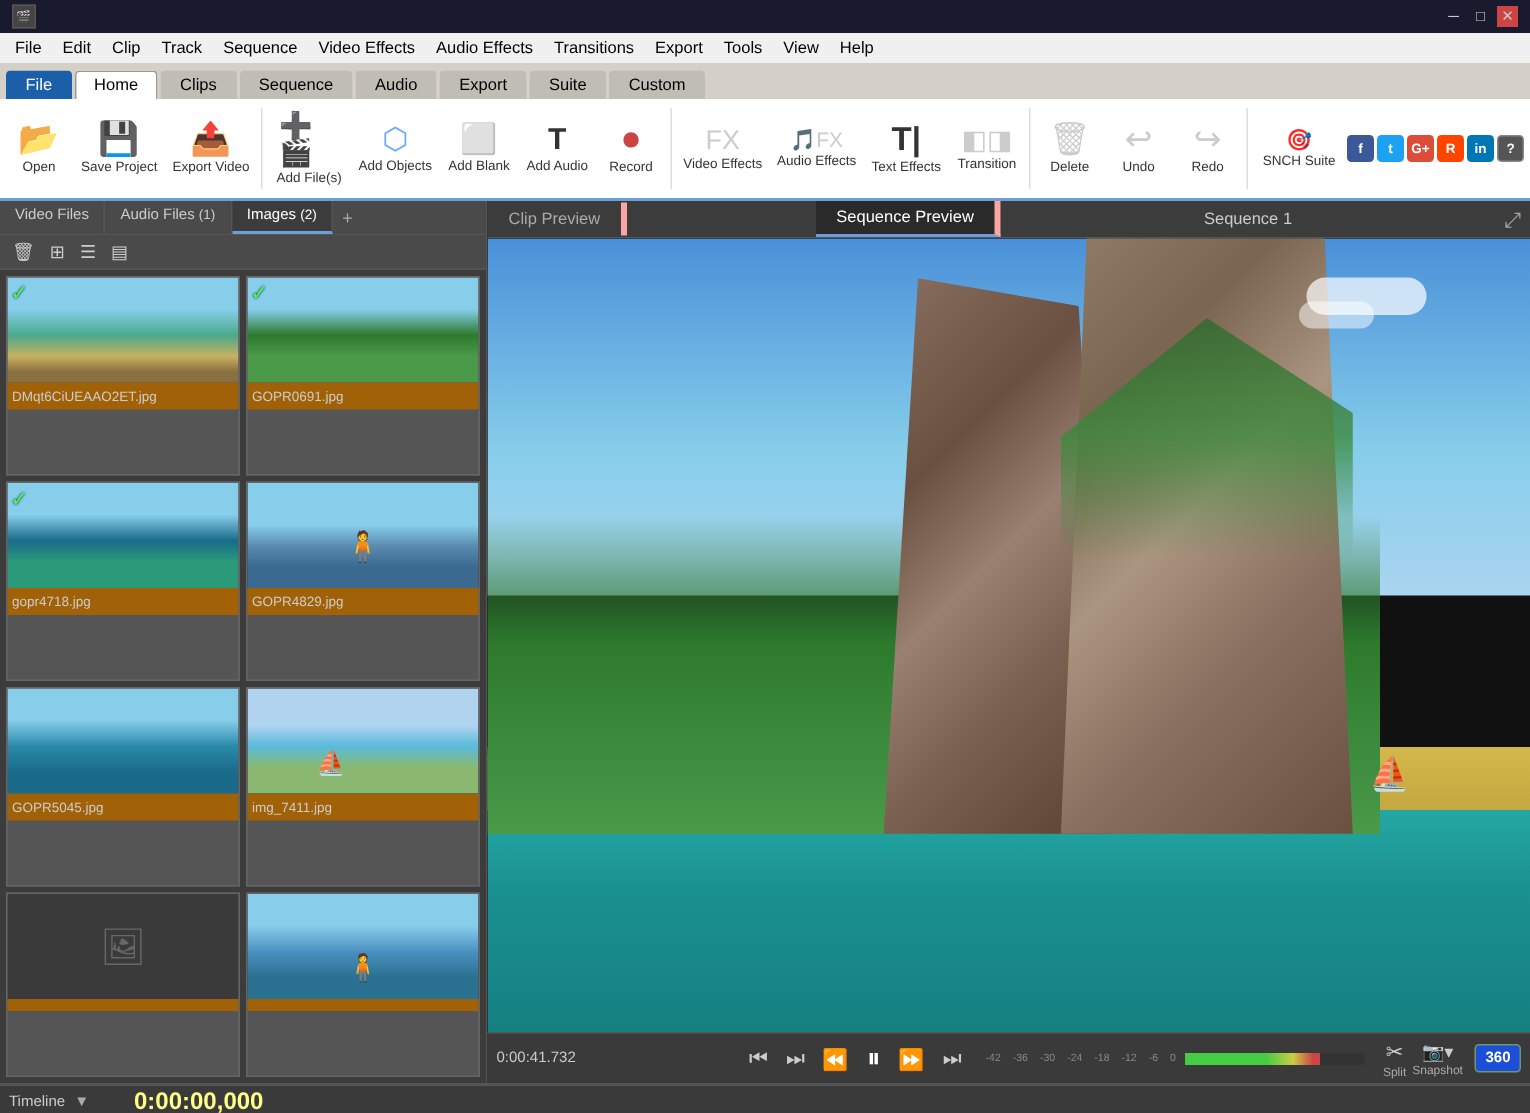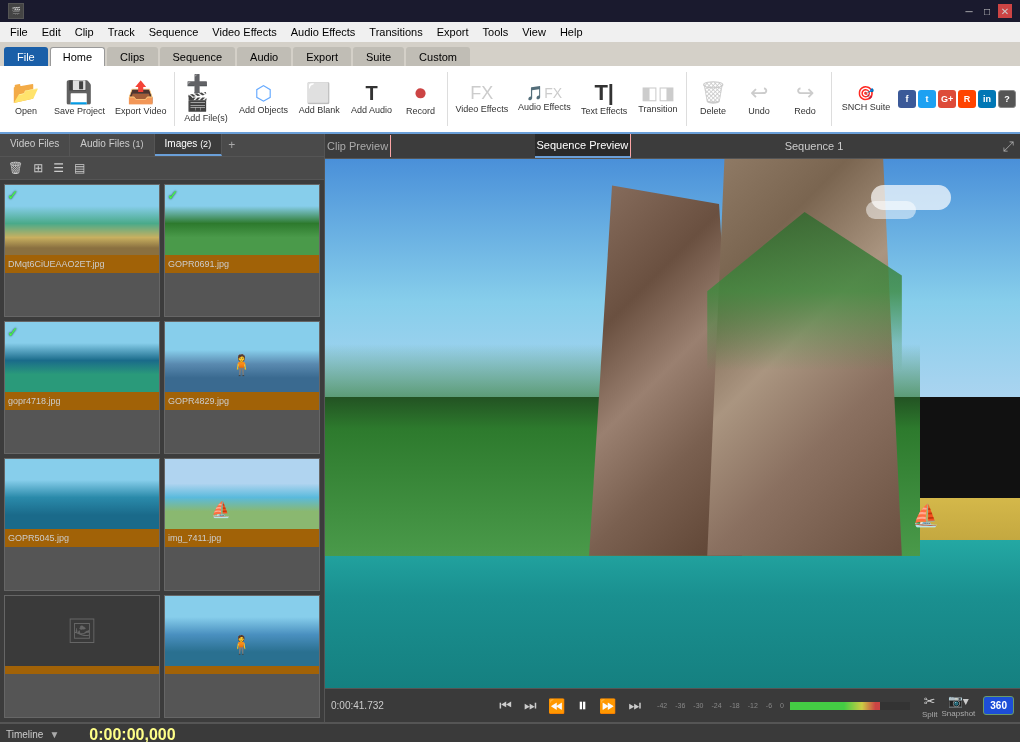--- a/index.html
+++ b/index.html
@@ -46,21 +46,21 @@
     #media-grid { flex: 1; overflow-y: auto; padding: 4px; display: grid; grid-template-columns: 1fr 1fr; gap: 4px; }
     .media-item { background: #555; border: 1px solid #666; cursor: pointer; position: relative; }
     .media-thumb { width: 100%; height: 70px; background: #444; overflow: hidden; position: relative; }
     .media-thumb-placeholder { background: #3a3a3a; display: flex; align-items: center; justify-content: center; }
     .media-label { font-size: 9px; color: #ccc; padding: 4px 3px; background: #a16207; text-overflow: ellipsis; overflow: hidden; white-space: nowrap; }
     .check-badge { position: absolute; top: 2px; left: 2px; color: #4f4; font-size: 14px; text-shadow: 0 0 2px #000; }
 
     
     #right-panel { flex: 1; background: #2a2a2a; display: flex; flex-direction: column; }
     #preview-tabs { display: flex; background: #3c3c3c; border-bottom: 1px solid #555; align-items: center; justify-content: space-between; }
-    .preview-tab { padding: 5px 2px; font-size: 11px; cursor: pointer; color: #aaa; border-right: 1px solid #fca5a5; }
+    .preview-tab { padding: 5px 14px; font-size: 11px; cursor: pointer; color: #aaa; border-right: 4px solid #fca5a5; }
     .preview-tab.active { color: #fff; background: #2a2a2a; border-bottom: 2px solid #6a9fd8; }
     #seq-title { font-size: 11px; color: #ccc; padding: 0 10px; }
     #seq-expand { padding: 0 6px; cursor: pointer; color: #aaa; font-size: 14px; }
     #preview-area { flex: 1; background: #1a1a1a; position: relative; }
     #preview-controls { height: 32px; background: #3a3a3a; display: flex; align-items: center; padding: 0 6px; gap: 4px; border-top: 1px solid #555; justify-content: space-between; }
     .ctrl-btn { color: #ccc; cursor: pointer; font-size: 14px; padding: 2px 4px; }
     #audio-meter { display: flex; align-items: center; gap: 2px; margin-left: 8px; }
     .split-snapshot { display: flex; gap: 4px; margin-left: 8px; }
     .btn-360 { background: #1d4ed8; border: 1px solid #6a9a6a; color: #fff; font-size: 10px; font-weight: bold; padding: 3px 6px; cursor: pointer; border-radius: 3px; margin-left: 4px; }
 

